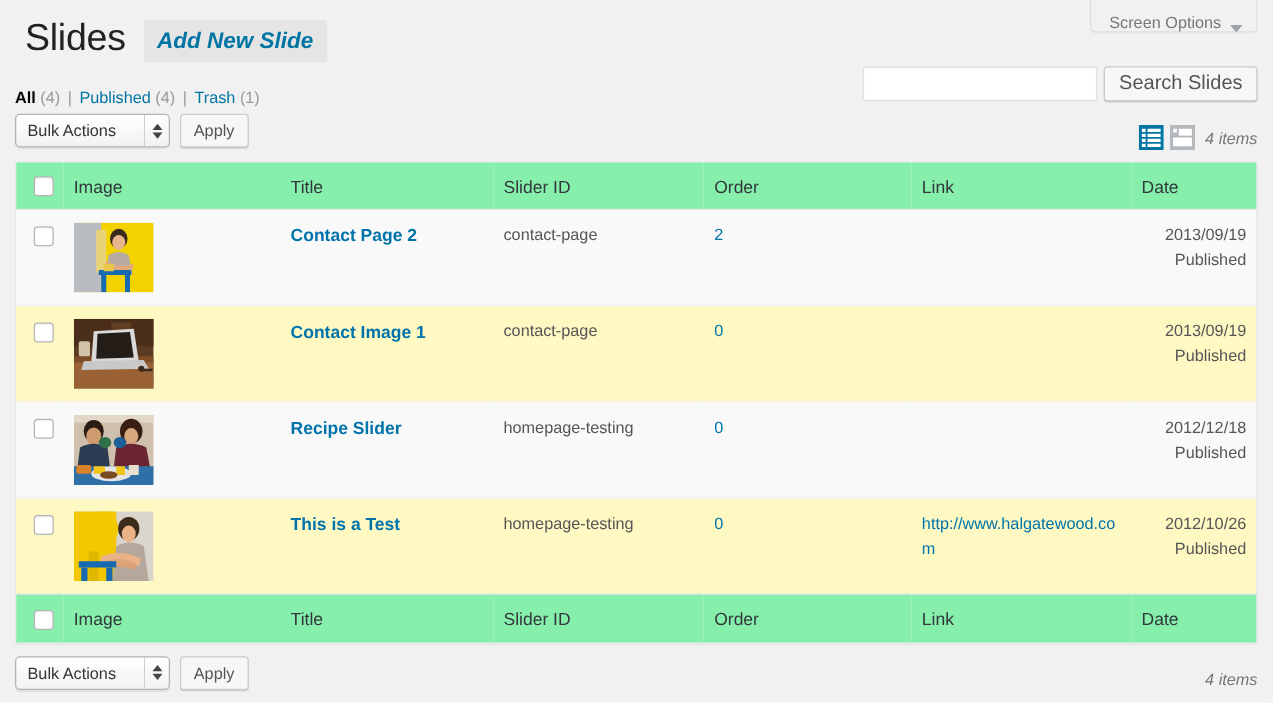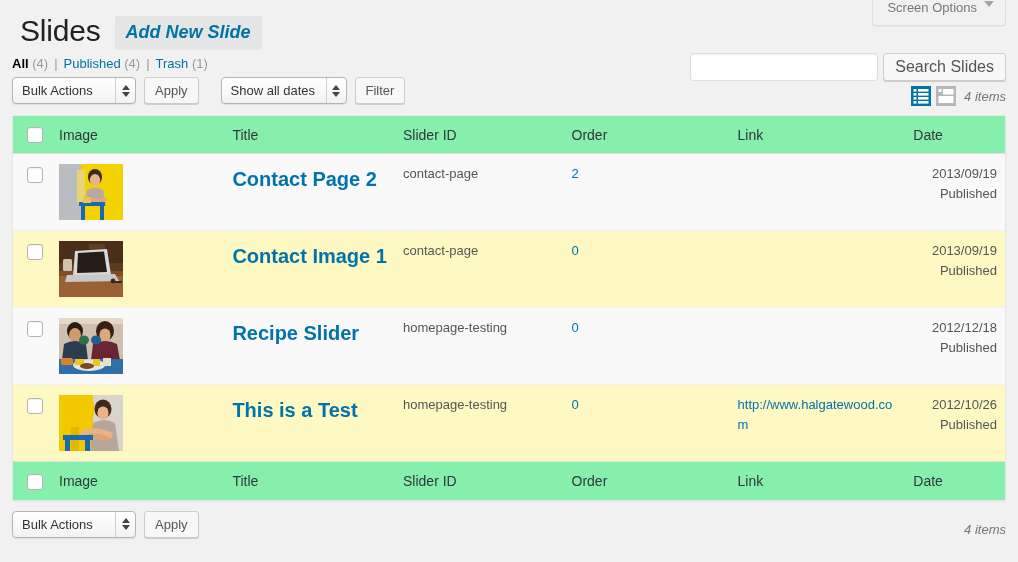--- a/index.html
+++ b/index.html
@@ -12,21 +12,21 @@
     overflow: hidden;
   }
 
   
   .screen-meta-wrap {
     position: absolute;
     top: 0; right: 12px;
     height: 26px;
   }
   .screen-options-btn {
-    display: flex; align-items: flex-start; gap: 7px;
+    display: flex; align-items: flex-end; gap: 7px;
     height: 26px;
     padding: 0 11px 0 14px;
     background: #f1f1f1;
     border: 1px solid #ddd;
     border-top: none;
     border-radius: 0 0 4px 4px;
     font-size: 13px;
     color: #777;
     cursor: pointer;
     box-shadow: 0 1px 0 rgba(0,0,0,.03);
@@ -96,21 +96,21 @@
     border-radius: 3px;
     font-size: 16px;
     color: #555;
     cursor: pointer;
     font-family: "Liberation Sans", sans-serif;
     box-shadow: 0 1px 0 #ccc;
   }
 
   
   .subsubsub {
-    margin: 8px 0 0 12px;
+    margin: 22px 0 0 12px;
     font-size: 13px;
     color: #666;
     list-style: none; padding: 0;
     display: flex; 
   }
   .subsubsub li { display: inline; }
   .subsubsub a { text-decoration: none; color: #0074a2; }
   .subsubsub a.current { color: #000; font-weight: bold; }
   .subsubsub .count { color: #999; }
   .subsubsub .divider { color: #999; margin: 0 6px; }
@@ -251,21 +251,21 @@
     background: #fff;
     margin: 0;
     cursor: pointer;
     vertical-align: middle;
     box-shadow: inset 0 1px 1px rgba(0,0,0,.06);
   }
 
   .row-title {
     color: #0073aa;
     font-weight: bold;
-    font-size: 20px;
+    font-size: 14px;
     text-decoration: none;
     cursor: pointer;
   }
   .order-link, .link-url {
     color: #0073aa;
     text-decoration: none;
     cursor: pointer;
   }
   .link-url { display: inline-block; max-width: 160px; word-break: break-all; }
   .date-cell { color: #555; }
@@ -323,30 +323,20 @@
     <span class="select-wrap">
       <select><option>Bulk Actions</option><option>Edit</option><option>Move to Trash</option></select>
       <span class="stepper">
         <span class="up"></span>
           <span class="down"></span>
       </span>
     </span>
     <button class="btn-secondary">Apply</button>
   </div>
 
-  <div class="actions gapped">
-    <span class="select-wrap">
-      <select><option>Show all dates</option></select>
-      <span class="stepper">
-        <span class="up"></span>
-          <span class="down"></span>
-      </span>
-    </span>
-    <button class="btn-secondary">Filter</button>
-  </div>
 
   <div class="tablenav-right">
     <span class="view-switch">
       <svg width="20" height="20" viewBox="0 0 20 20">
         <rect x="0" y="0" width="20" height="20" fill="#0074a2"></rect>
         <rect x="2.5" y="3" width="3" height="2.6" fill="#fff"></rect>
         <rect x="7" y="3" width="10.5" height="2.6" fill="#fff"></rect>
         <rect x="2.5" y="7" width="3" height="2.6" fill="#fff"></rect>
         <rect x="7" y="7" width="10.5" height="2.6" fill="#fff"></rect>
         <rect x="2.5" y="11" width="3" height="2.6" fill="#fff"></rect>

